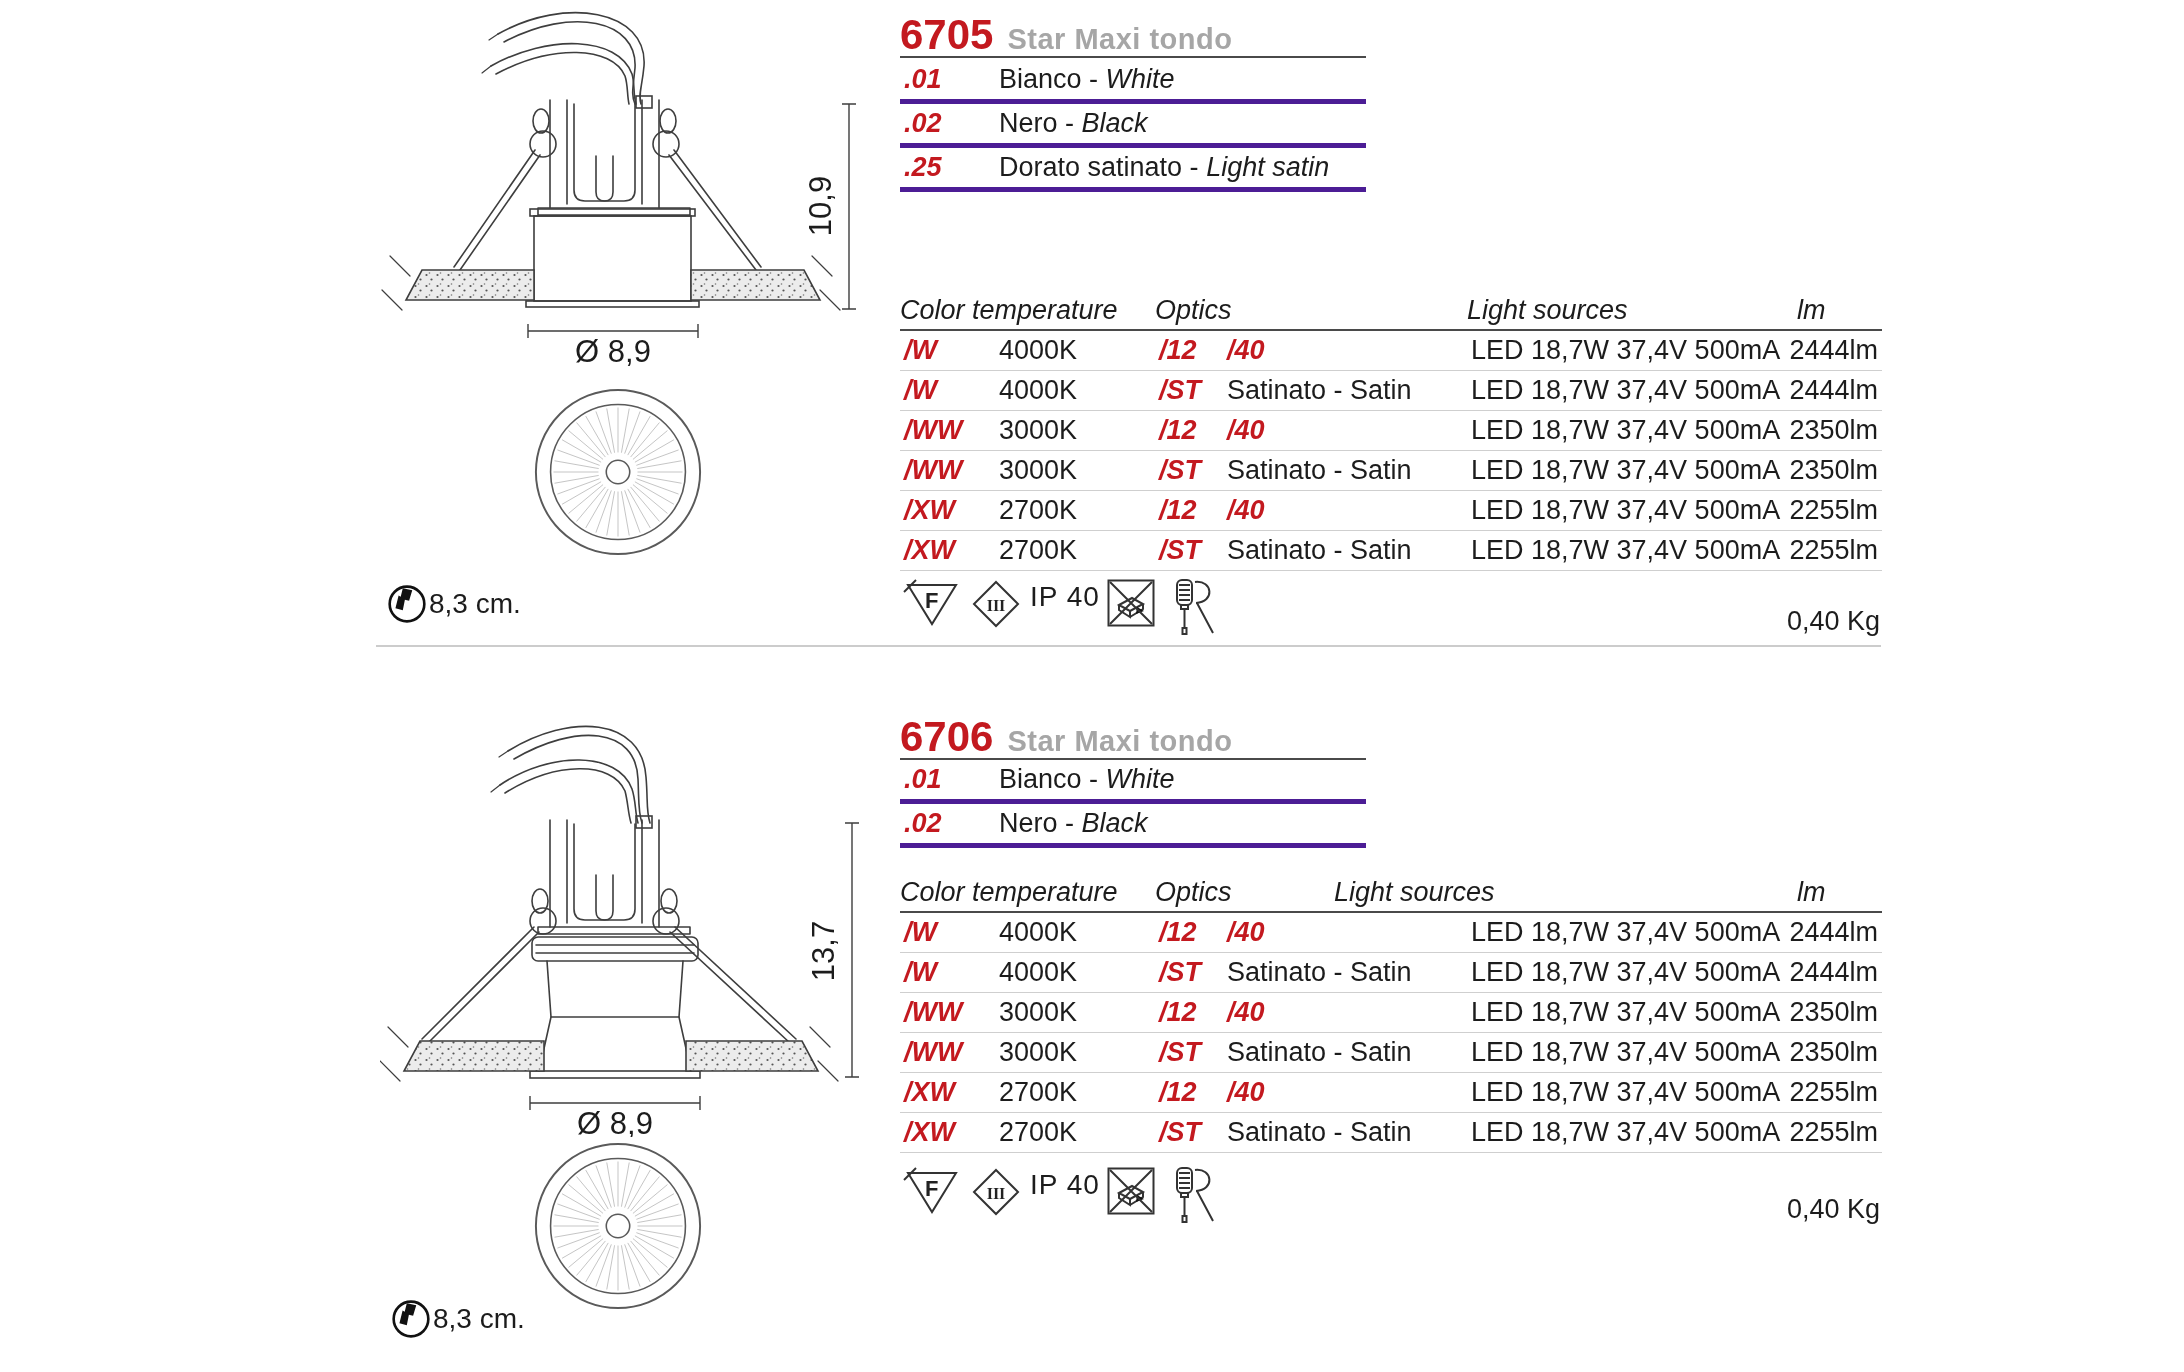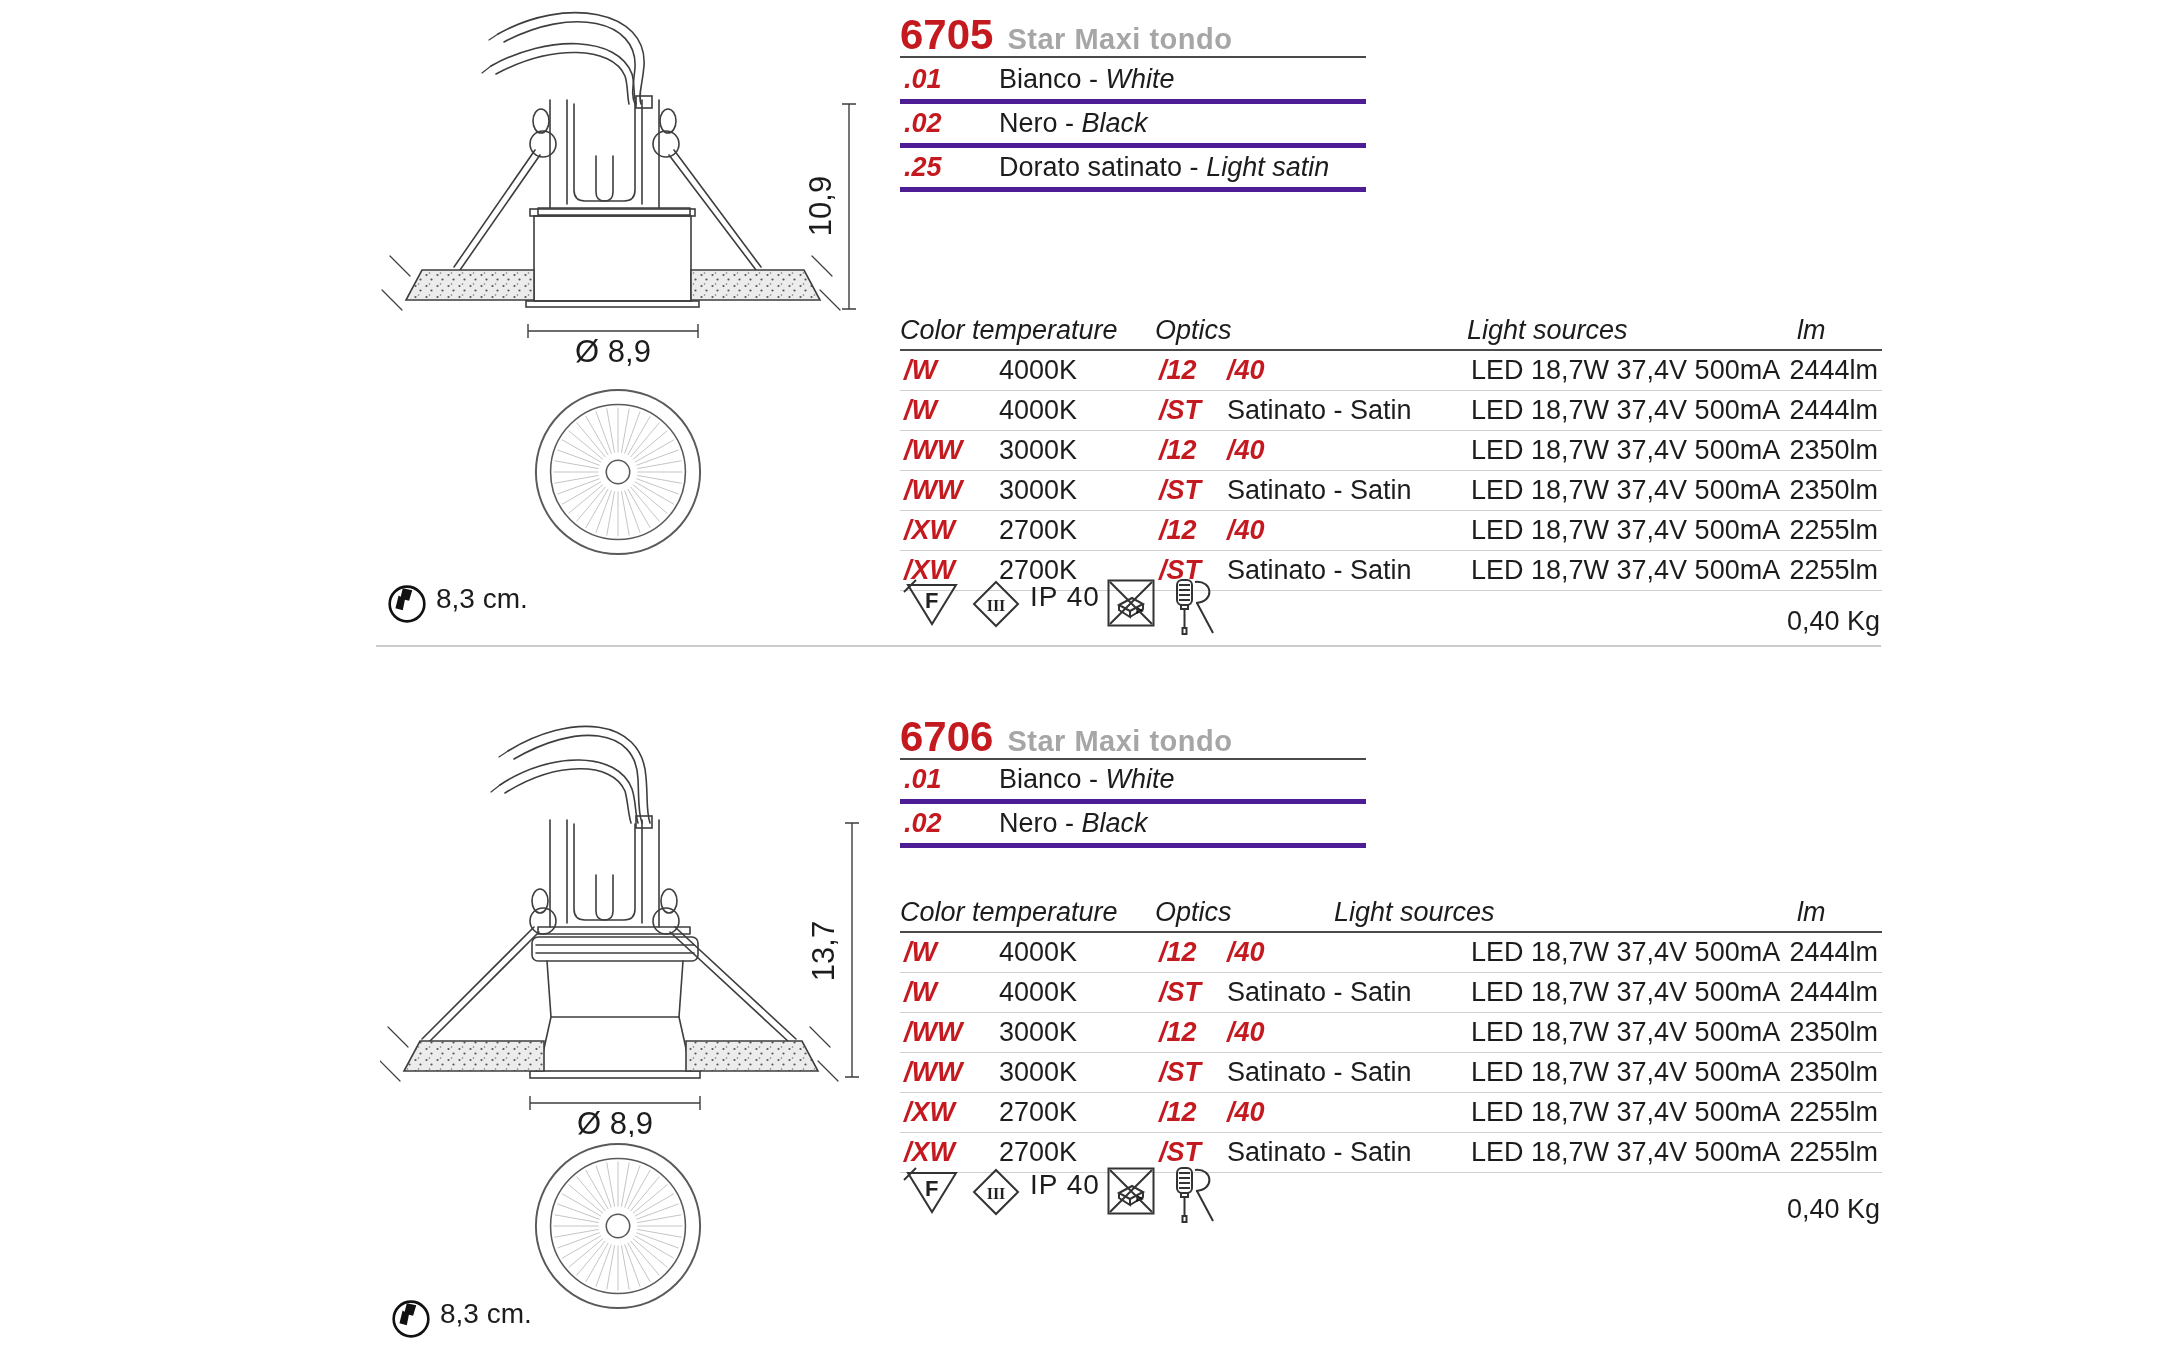--- a/index.html
+++ b/index.html
@@ -20,21 +20,21 @@
   .pname { font-size:29px; font-weight:bold; color:var(--subtitle-gray); margin-left:14px; letter-spacing:0.5px; }
 
   .finishes { position:absolute; left:0; width:466px; }
   .frow {
     display:grid; grid-template-columns:95px 1fr; align-items:center;
     height:39px; border-bottom:5px solid #4c1d95; font-size:27px; padding-left:4px;
   }
   .code { color:var(--accent-red); font-weight:bold; font-style:italic; }
   .fname i { font-style:italic; }
 
-  .spec { position:absolute; left:0; width:982px;margin-top:20px; }
+  .spec { position:absolute; left:0; width:982px; }
   .shead {
     position:relative; height:33px; border-bottom:2px solid #4a4a4a;
     font-style:italic; font-size:27px;
   }
   .shead .h { position:absolute; bottom:3px; white-space:nowrap; }
   .srow {
     display:grid; grid-template-columns:95px 160px 68px 244px 306px 1fr;
     align-items:center; height:39px; border-bottom:1px solid #cfcfcf;
     font-size:27px; padding-left:4px; padding-right:4px; white-space:nowrap;
   }
@@ -52,21 +52,21 @@
   .lnt  { fill:none; stroke:#3e3e3e; stroke-width:1.2; stroke-linecap:round; }
   .slab { stroke:#3e3e3e; stroke-width:1.6; }
   .dim  { fill:none; stroke:#3e3e3e; stroke-width:1.4; }
   .dimtext { font-size:31px; fill:#1c1c1c; font-style:normal; }
   .cir  { fill:none; stroke:#5a5a5a; stroke-width:2; }
   .cir2 { fill:none; stroke:#5a5a5a; stroke-width:1.6; }
   .spoke { stroke:#c4c4c4; stroke-width:1; }
   .ico  { fill:none; stroke:#333; stroke-width:2; }
   .icotext { fill:#222; font-weight:bold; font-family:"Liberation Sans",sans-serif; }
   .icoserif { fill:#222; font-weight:bold; font-family:"Liberation Serif",serif; }
-  .cutwrap { position:absolute; display:flex; align-items:flex-start; gap:8px; font-size:28px; }
+  .cutwrap { position:absolute; display:flex; align-items:center; gap:1px; font-size:28px; }
 </style>
 </head>
 <body>
 
 <div class="page">
 
   <div class="abs" style="left:380px; top:8px;">
     <svg width="500" height="358" viewBox="0 0 500 358">
       <defs>
         <pattern id="stip1" width="11" height="11" patternUnits="userSpaceOnUse">

